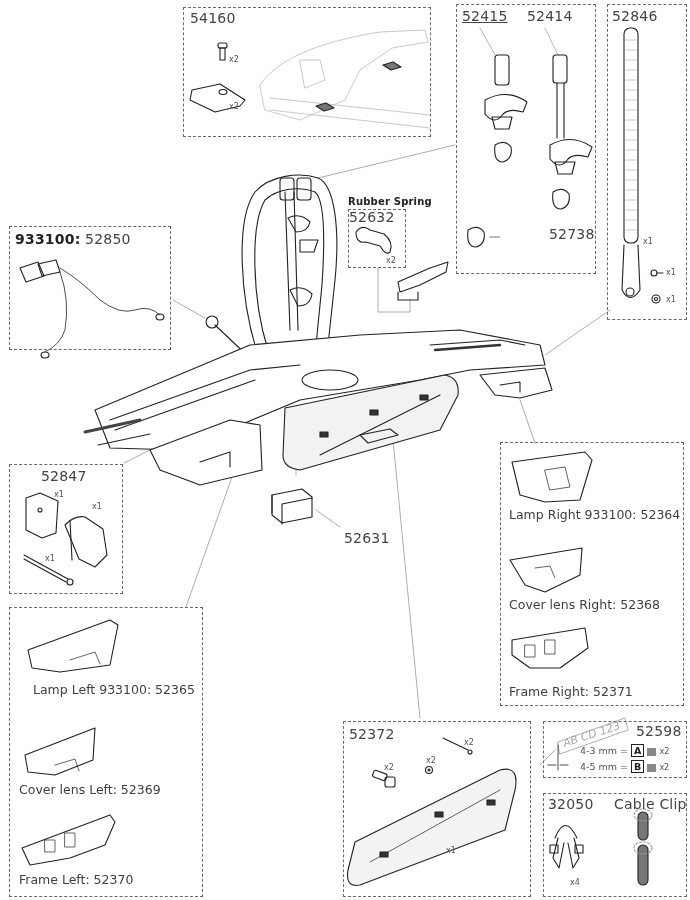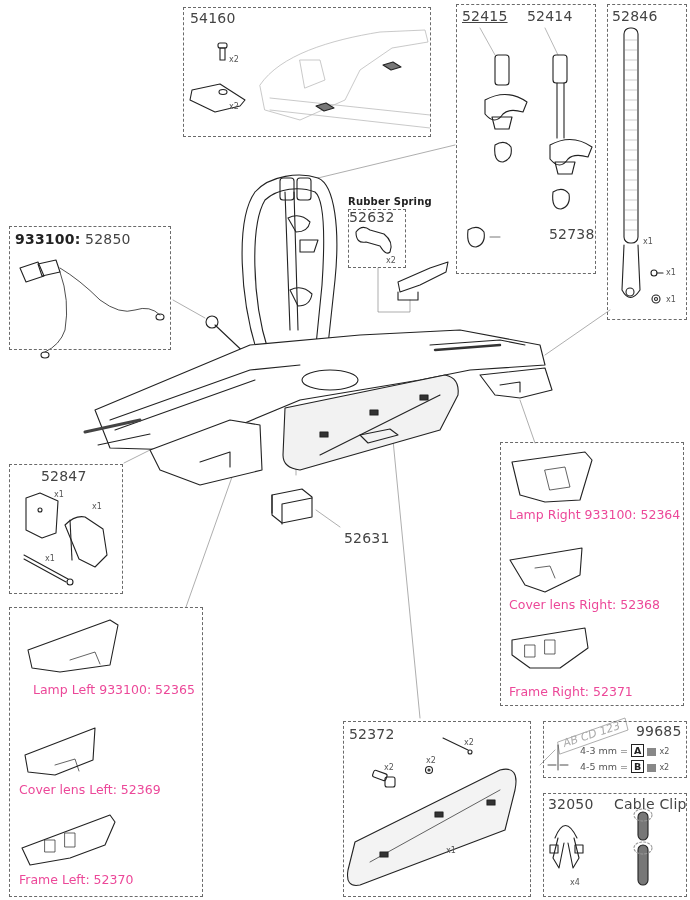--- a/index.html
+++ b/index.html
@@ -4,21 +4,21 @@
 <style>
   html, body { margin:0; padding:0; background:#ffffff; }
   body { width:690px; height:900px; position:relative; overflow:hidden;
          font-family:"DejaVu Sans", sans-serif; color:#333; }
   .box { position:absolute; border:1.2px dashed #6a6a6a; box-sizing:border-box; }
   .lbl { position:absolute; font-size:14px; color:#444; white-space:nowrap; letter-spacing:0.2px; }
   .lbl-sm { position:absolute; font-size:8px; color:#555; white-space:nowrap; }
   .bold { font-weight:bold; color:#222; }
   svg.layer { position:absolute; left:0; top:0; }
   .qty { position:absolute; font-size:8px; color:#555; }
-  .part-name { position:absolute; font-size:12.5px; color:#ec4899; white-space:nowrap; }
+  .part-name { position:absolute; font-size:12.5px; color:#404040; white-space:nowrap; }
 </style>
 </head>
 <body>
 
 <svg class="layer" width="690" height="900" viewBox="0 0 690 900">
   <g fill="none" stroke="#222" stroke-width="1.1" stroke-linejoin="round" stroke-linecap="round">
 
     <g stroke="#777" stroke-width="0.6">
       <line x1="455" y1="145" x2="318" y2="178"></line>
       <line x1="173" y1="300" x2="205" y2="318"></line>
@@ -301,21 +301,21 @@
 
 <div class="box" style="left:343px;top:721px;width:188px;height:176px;"></div>
 <div class="lbl" style="left:349px;top:726px;">52372</div>
 <div class="qty" style="left:464px;top:738px;">x2</div>
 <div class="qty" style="left:426px;top:756px;">x2</div>
 <div class="qty" style="left:384px;top:763px;">x2</div>
 <div class="qty" style="left:446px;top:846px;">x1</div>
 
 <div class="box" style="left:543px;top:721px;width:144px;height:57px;"></div>
 <div class="lbl-sm" style="left:562px;top:728px;font-size:11px;color:#aaa;transform:rotate(-18deg);font-style:italic;">AB CD 123</div>
-<div class="lbl" style="left:636px;top:723px;">99685</div>
+<div class="lbl" style="left:636px;top:723px;">52598</div>
 <div class="lbl-sm" style="left:580px;top:745px;font-size:9.5px;">
   <span>4-3 mm =</span>
   <span style="border:1px solid #222;font-weight:bold;padding:0 2px;color:#222;">A</span>
   <span style="display:inline-block;width:9px;height:8px;background:#888;vertical-align:middle;"></span>
   <span style="font-size:8px;">x2</span>
 </div>
 <div class="lbl-sm" style="left:580px;top:761px;font-size:9.5px;">
   <span>4-5 mm =</span>
   <span style="border:1px solid #222;font-weight:bold;padding:0 2px;color:#222;">B</span>
   <span style="display:inline-block;width:9px;height:8px;background:#888;vertical-align:middle;"></span>

